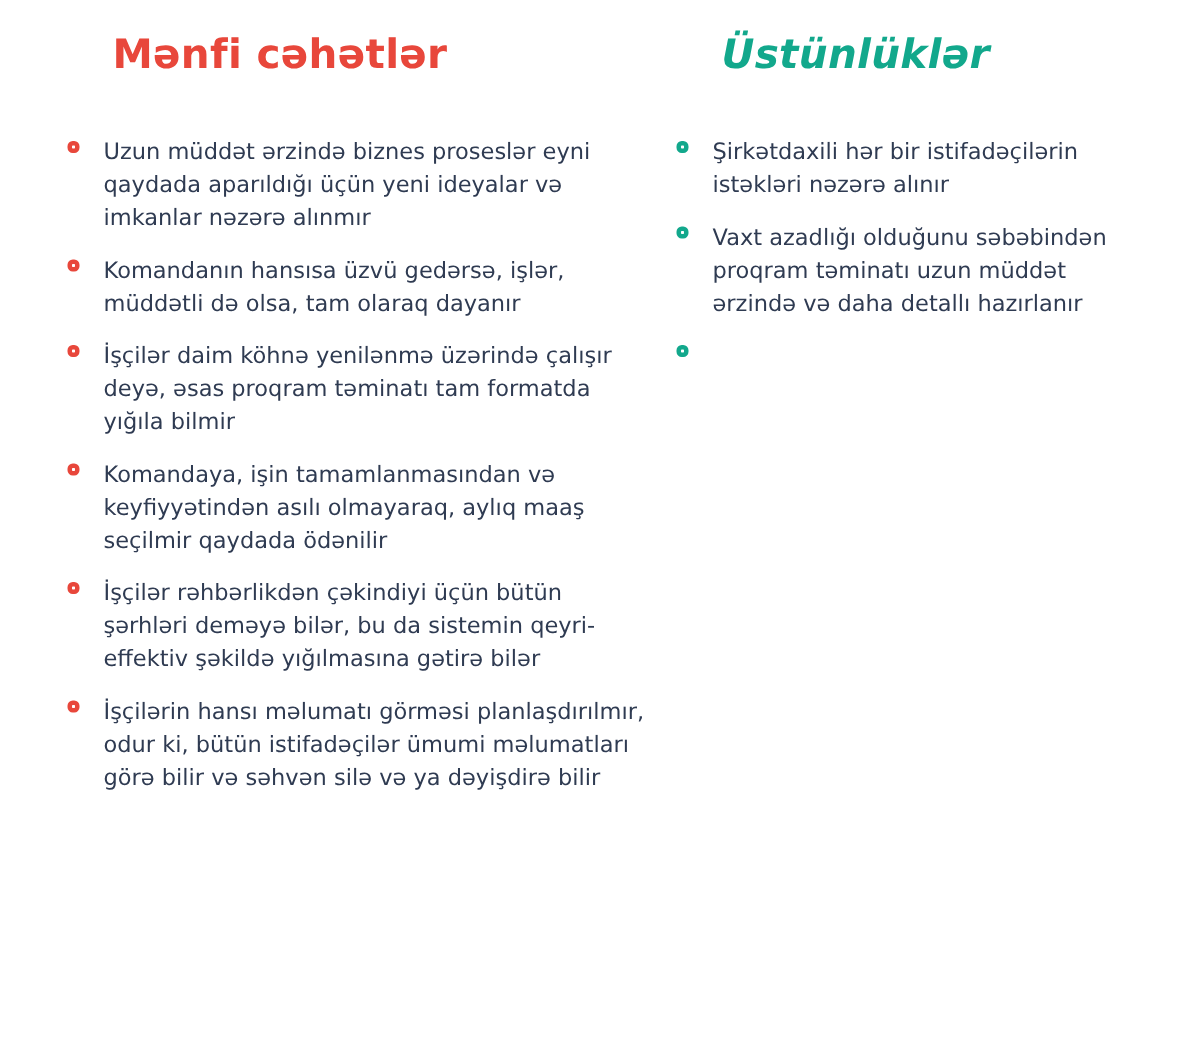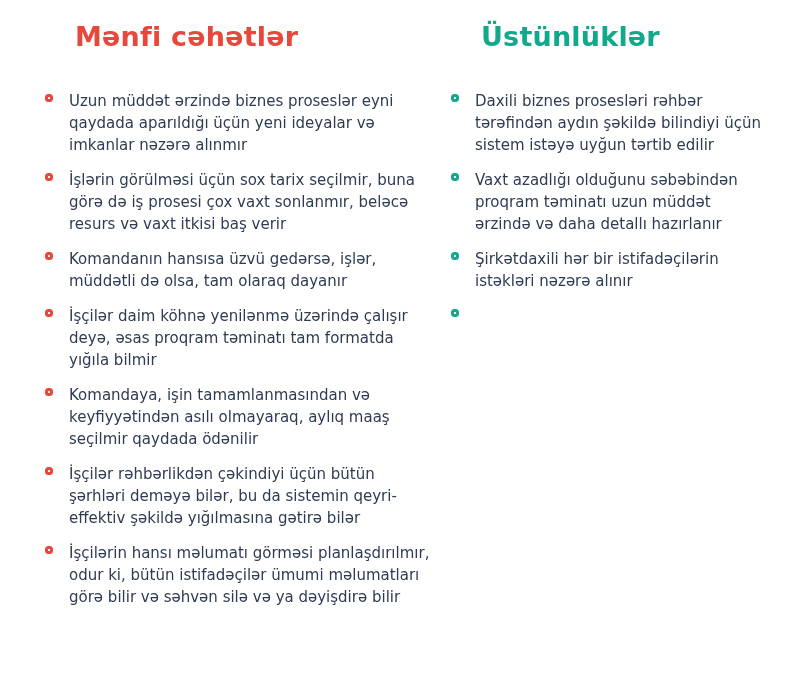--- a/index.html
+++ b/index.html
@@ -27,21 +27,21 @@
   .col-neg { width: 406px; }
   .col-pos { width: 340px; }
   .title {
     margin: 0 0 0 30px;
     font-size: 27px;
     font-weight: 700;
     letter-spacing: 0.2px;
     line-height: 1.1;
   }
   .col-neg .title { color: var(--negative); }
-  .col-pos .title { color: var(--positive); }
+  .col-pos .title { color: var(--positive); font-style: italic; }
   .list {
     list-style: none;
     margin: 38px 0 0 0;
     padding: 0;
   }
   .item {
     display: flex;
     align-items: flex-start;
     margin-bottom: 13px;
   }
@@ -71,24 +71,20 @@
 
   <section class="col col-neg">
     <h1 class="title">Mənfi cəhətlər</h1>
     <ul class="list">
 
         <li class="item">
           <span class="checkbox"></span>
           <p class="text">Uzun müddət ərzində biznes proseslər eyni qaydada aparıldığı üçün yeni ideyalar və imkanlar nəzərə alınmır</p>
         </li>
 
-        <li class="item">
-          <span class="checkbox"></span>
-          <p class="text">İşlərin görülməsi üçün sox tarix seçilmir, buna görə də iş prosesi çox vaxt sonlanmır, beləcə resurs və vaxt itkisi baş verir</p>
-        </li>
 
         <li class="item">
           <span class="checkbox"></span>
           <p class="text">Komandanın hansısa üzvü gedərsə, işlər, müddətli də olsa, tam olaraq dayanır</p>
         </li>
 
         <li class="item">
           <span class="checkbox"></span>
           <p class="text">İşçilər daim köhnə yenilənmə üzərində çalışır deyə, əsas proqram təminatı tam formatda yığıla bilmir</p>
         </li>
@@ -108,33 +104,29 @@
           <span class="checkbox"></span>
           <p class="text">İşçilərin hansı məlumatı görməsi planlaşdırılmır, odur ki, bütün istifadəçilər ümumi məlumatları görə bilir və səhvən silə və ya dəyişdirə bilir</p>
         </li>
       </ul>
   </section>
 
   <section class="col col-pos">
     <h1 class="title">Üstünlüklər</h1>
     <ul class="list">
 
+
         <li class="item">
           <span class="checkbox"></span>
-          <p class="text">Daxili biznes prosesləri rəhbər tərəfindən aydın şəkildə bilindiyi üçün sistem istəyə uyğun tərtib edilir</p>
+          <p class="text">Şirkətdaxili hər bir istifadəçilərin istəkləri nəzərə alınır</p>
         </li>
 
         <li class="item">
           <span class="checkbox"></span>
           <p class="text">Vaxt azadlığı olduğunu səbəbindən proqram təminatı uzun müddət ərzində və daha detallı hazırlanır</p>
-        </li>
-
-        <li class="item">
-          <span class="checkbox"></span>
-          <p class="text">Şirkətdaxili hər bir istifadəçilərin istəkləri nəzərə alınır</p>
         </li>
 
         <li class="item">
           <span class="checkbox"></span>
         </li>
       </ul>
   </section>
 
 </div>
 

